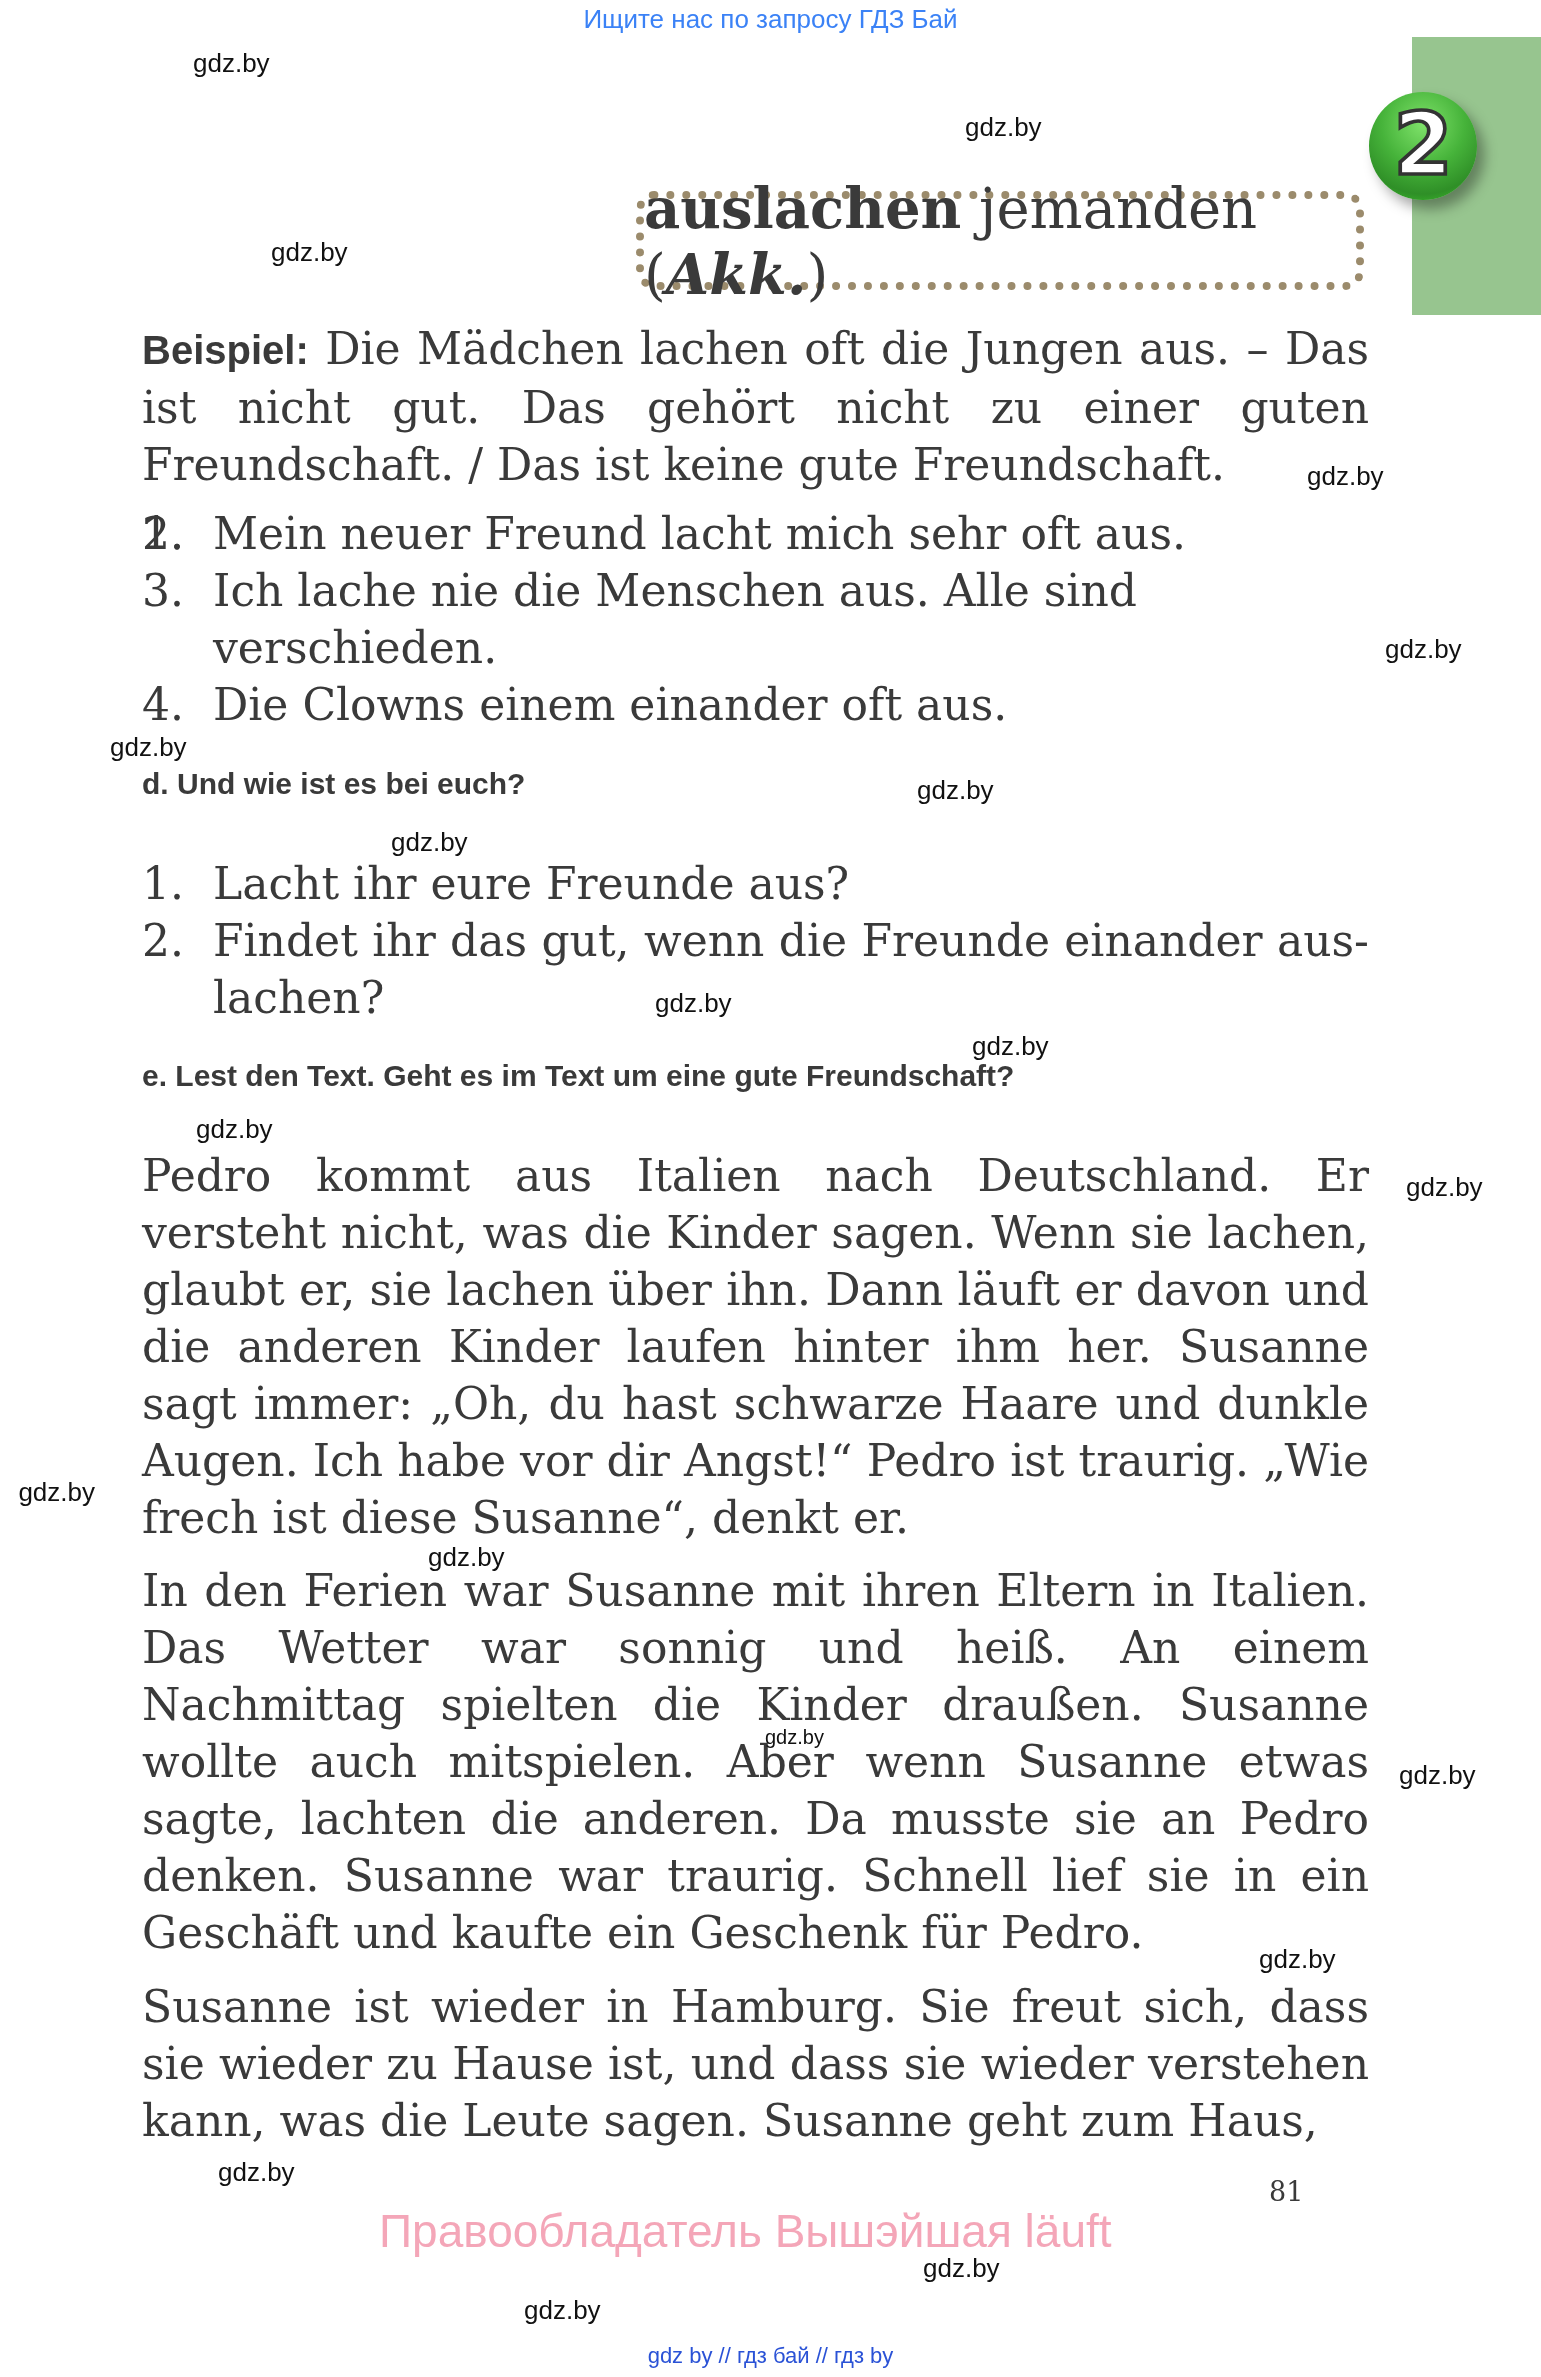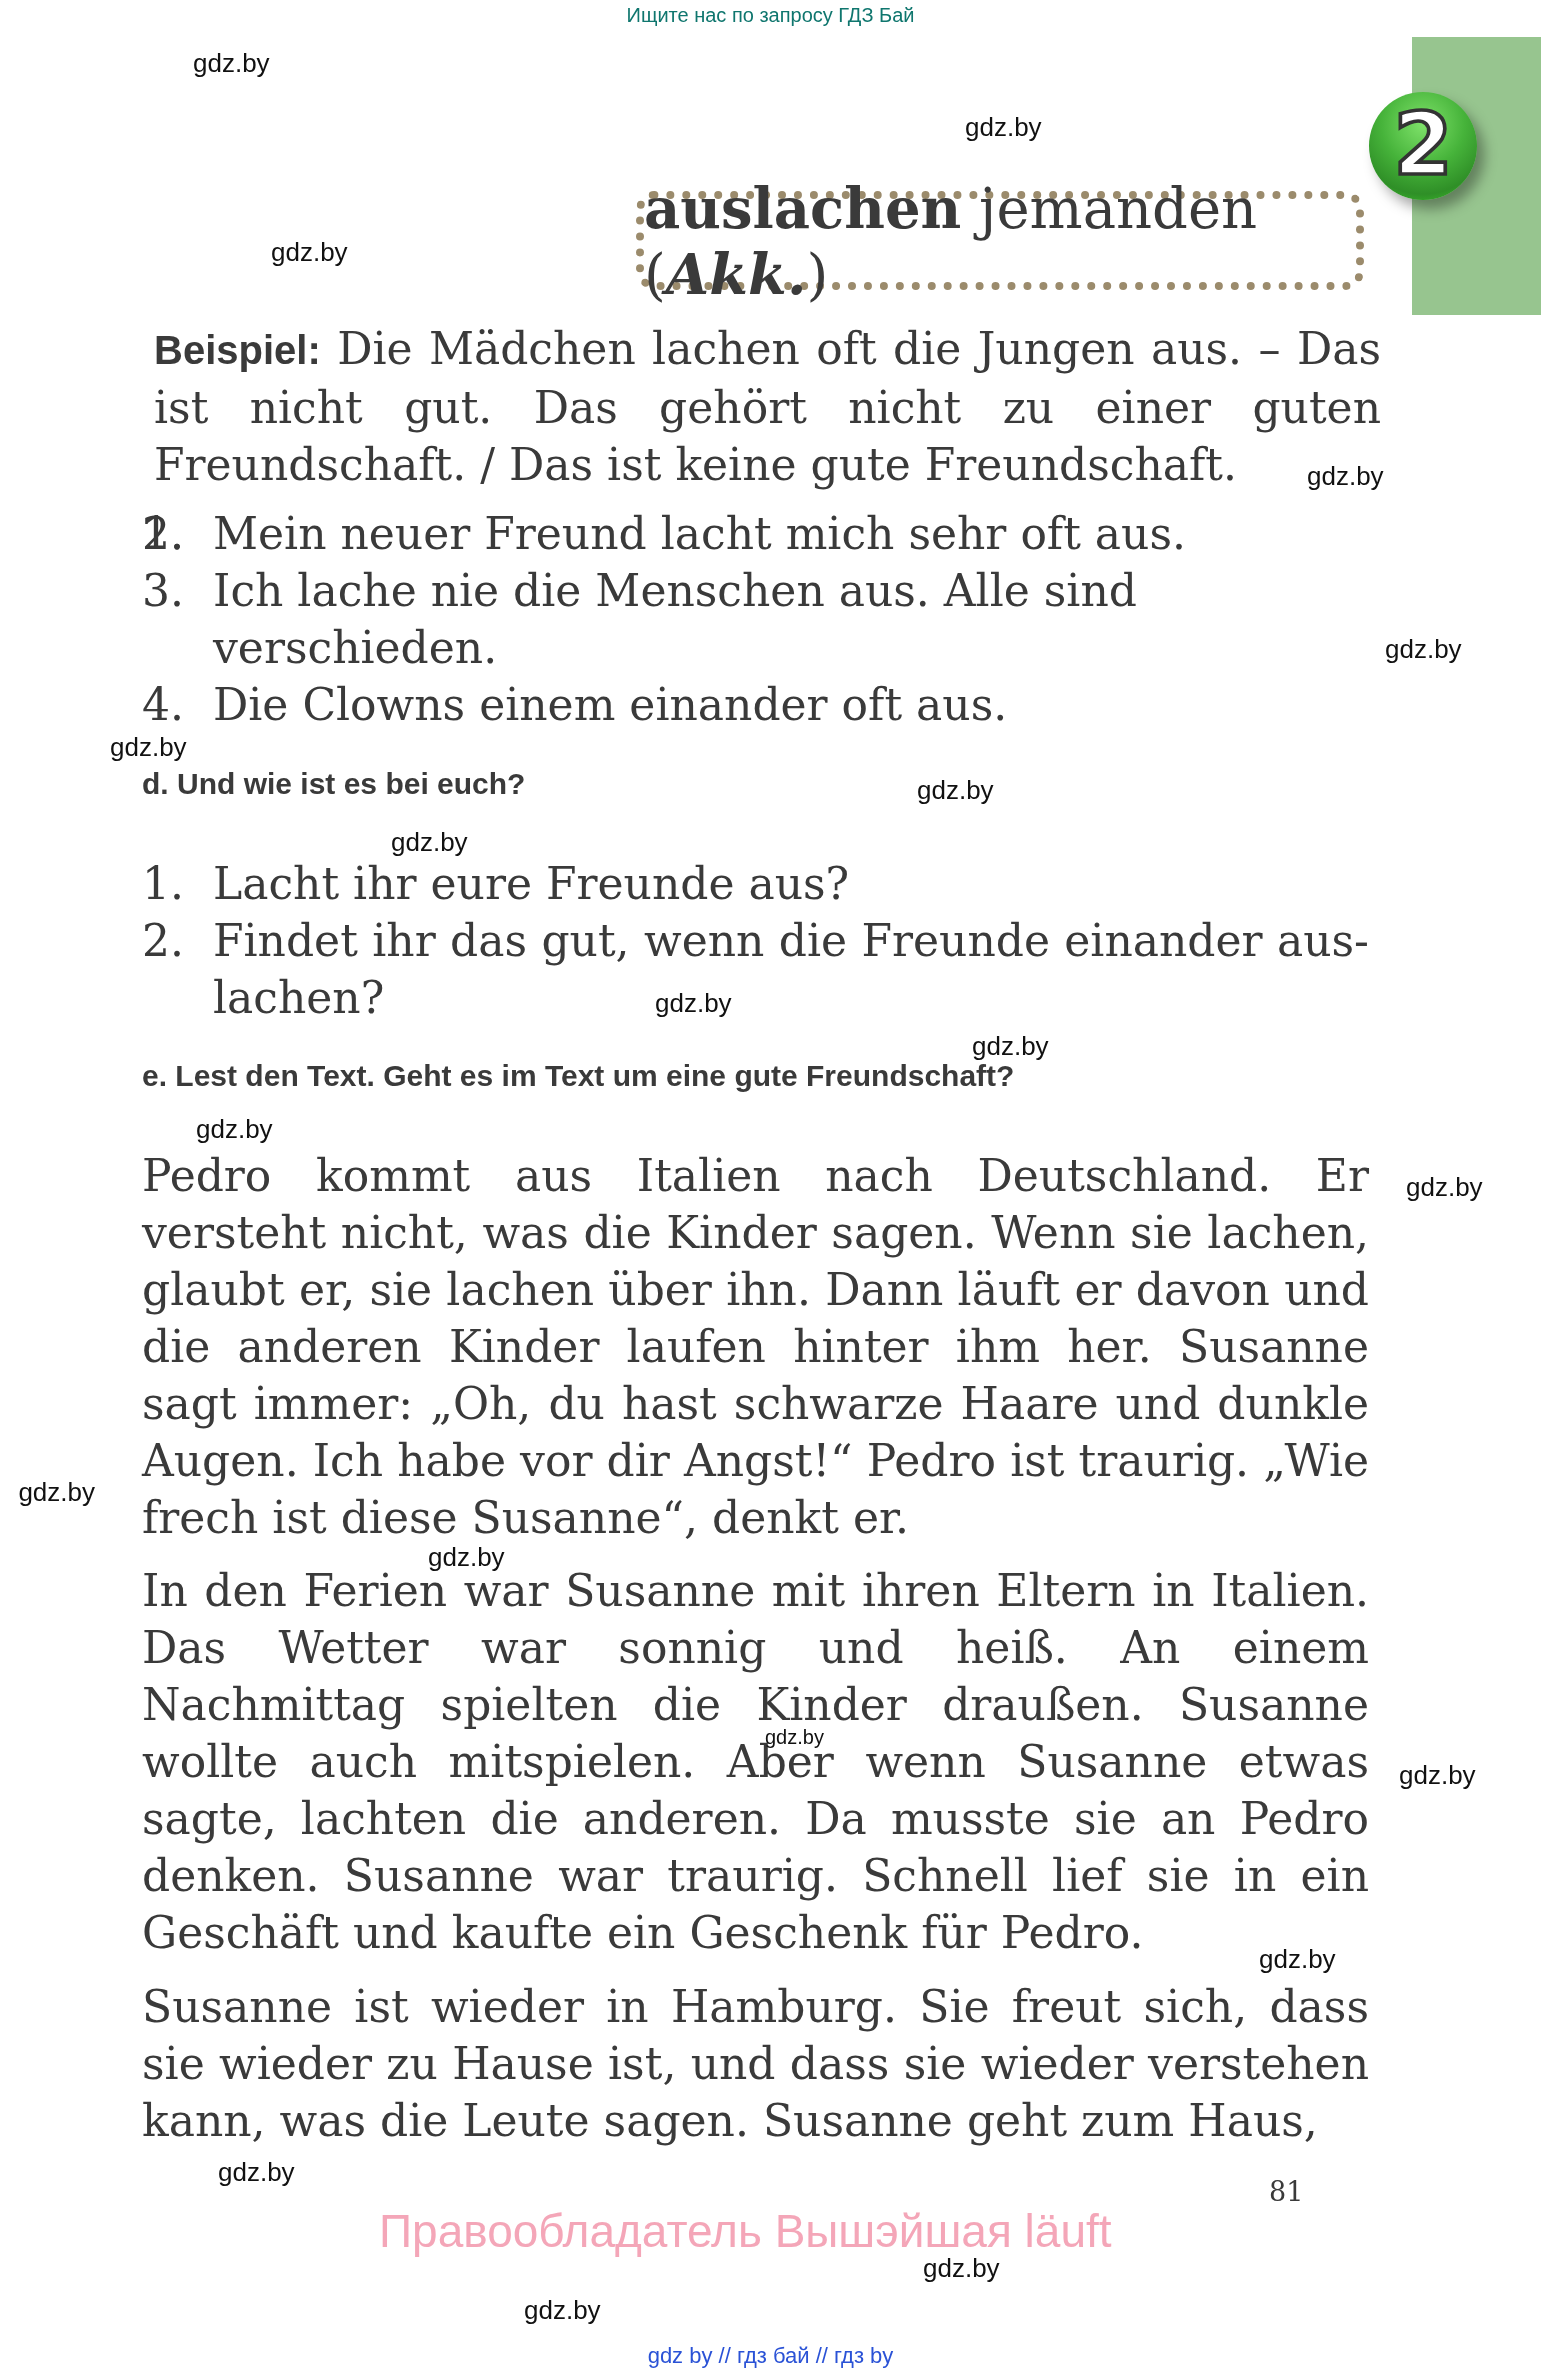--- a/index.html
+++ b/index.html
@@ -1,21 +1,21 @@
 <!DOCTYPE html>
 <html style="font-size:14.7px"><head>
 <meta charset="utf-8">
 <style>
   html, body { margin:0; padding:0; background:#ffffff; }
   body { width:1541px; height:2377px; position:relative; overflow:hidden; }
   .serif { font-family: "DejaVu Serif", "Liberation Serif", serif; color:#3a3a3a; }
   .sans { font-family: "Liberation Sans", "DejaVu Sans", sans-serif; }
   .abs { position:absolute; }
 
-  .top-banner { left:0; width:1541px; top:3.7px; text-align:center; color:#0f766e; font-size:20px; }
+  .top-banner { left:0; width:1541px; top:3.7px; text-align:center; color:#3b82f6; font-size:26px; }
   .green-bar { left:1412px; top:37px; width:130px; height:278px; background:#97c58f; }
   .badge { left:1369px; top:92px; width:108px; height:108px; border-radius:50%;
     background: radial-gradient(circle at 50% 30%, #7fe26a 0%, #46b33a 45%, #2f8f27 75%, #3fcf2a 100%);
     box-shadow: 7.4px 9.2px 13px rgba(0,0,0,0.35);
     display:flex; align-items:center; justify-content:center; }
   .badge-num { font-family:"DejaVu Sans", sans-serif; font-weight:bold; font-size:85px; color:#ffffff;
     -webkit-text-stroke: 3.7px #333; line-height:1; margin-top:-3.7px; }
 
   .keyword-box { left:636px; top:191px; width:728px; height:99px;
     border:8.3px dotted #9b8b6c; border-radius:18.4px; box-sizing:border-box;
@@ -49,21 +49,21 @@
 </div>
 
 <div class="abs keyword-box serif">
   <span>
     <span class="kw-strong">auslachen</span>
     <span>jemanden</span>
     <span>(</span><span class="kw-akk">Akk.</span><span>)</span>
   </span>
 </div>
 
-<div class="abs text serif justify" style="top:320px;margin-left:12px;">
+<div class="abs text serif justify" style="top:320px;">
   <span class="label-sans">Beispiel:</span>
   <span>Die Mädchen lachen oft die Jungen aus. – Das ist nicht gut. Das gehört nicht zu einer guten Freundschaft. / Das ist keine gute Freundschaft.</span>
 </div>
 
 <ol class="abs text serif num-list" style="top:505px;">
   <li><span class="n">1.</span></li>
   <li><span class="n">2.</span><span>Mein neuer Freund lacht mich sehr oft aus.</span></li>
   <li><span class="n">3.</span><span>Ich lache nie die Menschen aus. Alle sind verschieden.</span></li>
   <li><span class="n">4.</span><span>Die Clowns einem einander oft aus.</span></li>
 </ol>

